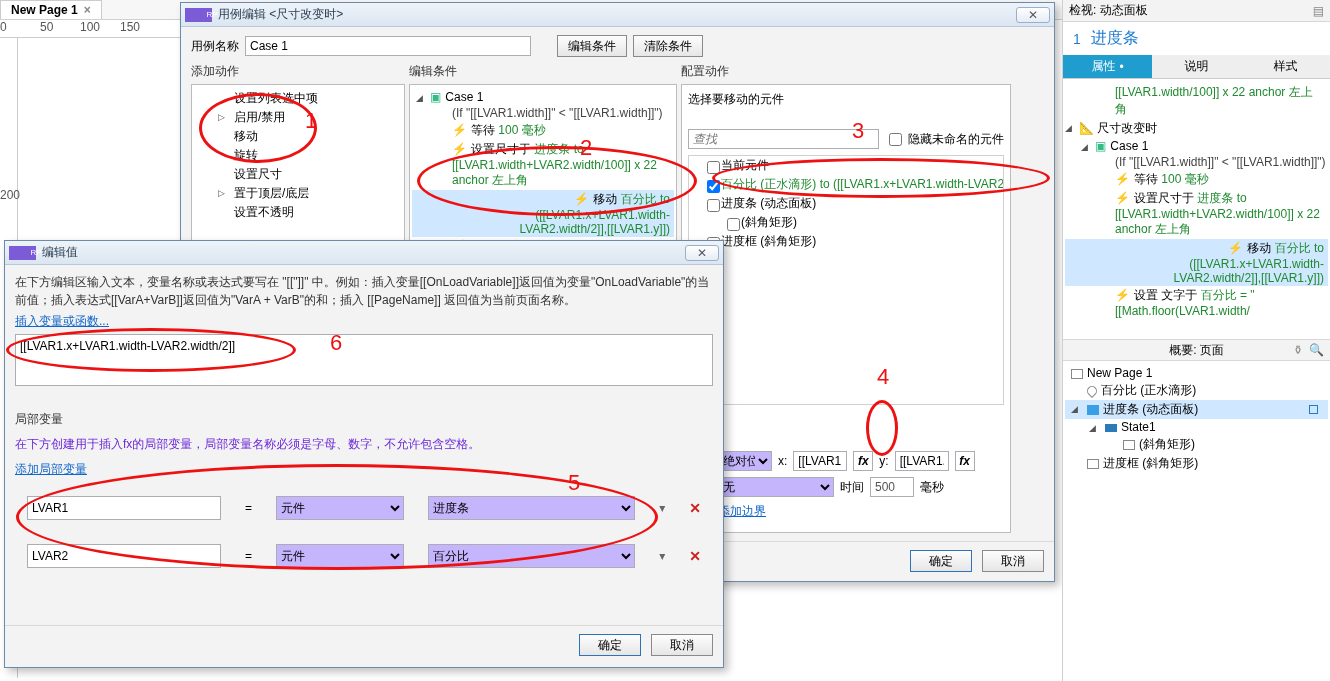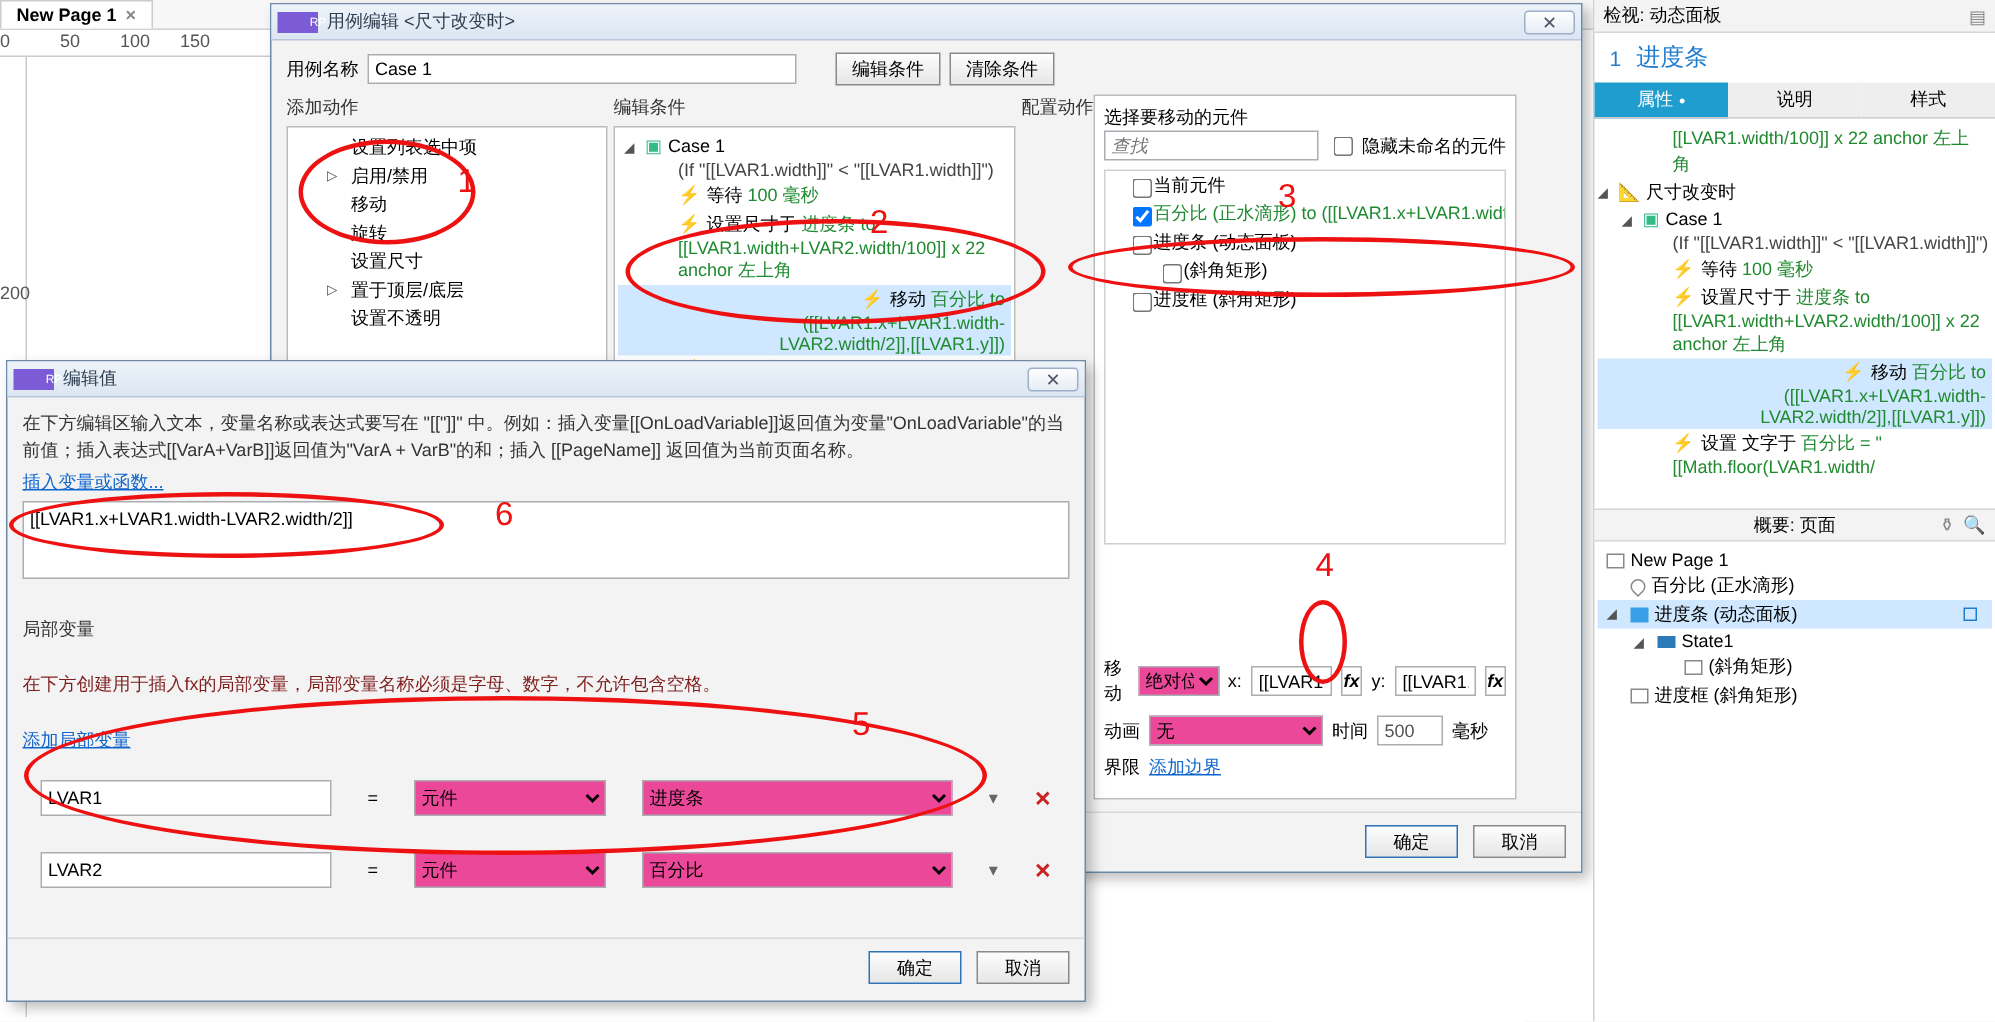--- a/index.html
+++ b/index.html
@@ -16,40 +16,40 @@
 
   
   .dlg { position:absolute; background:#f3f3f3; border:1px solid #6d8aa8; box-shadow:4px 4px 8px rgba(0,0,0,.25); }
   .dlg-title { height:24px; background:linear-gradient(#eef3f9,#dbe6f2); border-bottom:1px solid #b8c8da; display:flex; align-items:center; padding:0 4px; gap:6px; color:#2c3e50;}
   .dlg-title .rp { width:26px;height:14px;background:#7b5cd6;color:#fff;font-size:8px;display:flex;align-items:center;justify-content:center;padding-left:27px;}
   .dlg-title .close { margin-left:auto; width:34px;height:16px;border:1px solid #9bb0c8;border-radius:3px;background:linear-gradient(#fefefe,#e6edf5);display:flex;align-items:center;justify-content:center;color:#556;}
   .dlg-body { padding:8px 10px; }
 
   .row { display:flex; align-items:center; gap:6px; margin-bottom:6px;}
   input[type=text]{ height:20px; border:1px solid #abadb3; padding:0 4px; background:#fff;}
-  select{height:20px;border:1px solid #abadb3;background:#ec4899;}
+  select{height:20px;border:1px solid #abadb3;background:#c4b5fd;}
   .btn{height:22px;min-width:62px;border:1px solid #8a8a8a;background:linear-gradient(#fdfdfd,#e6e6e6);padding:0 10px;display:inline-flex;align-items:center;justify-content:center;cursor:pointer;}
   .btn.primary{border:1px solid #2f72b7;}
 
   .panel-col { display:flex; flex-direction:column; }
   .panel-head { color:#333; margin-bottom:4px; }
   .panel-box { border:1px solid #bcbcbc; background:#fff; flex:1; overflow:auto; padding:4px 2px;}
 
   .tree-item { padding:1px 4px 1px 18px; white-space:nowrap; position:relative; cursor:default;}
   .tree-item.sel { background:#cfe8ff;text-align:right;}
   .tree-item .tri{position:absolute;left:4px;top:4px;color:#555;font-size:9px;}
   .bolt{color:#9acd32;margin-right:4px;}
   .caseico{color:#3b8; margin-right:4px;}
   .greenlink{color:#1f8a2f;}
   .link{color:#1166cc;text-decoration:underline;cursor:pointer;}
 
   .three-cols{display:flex;gap:4px;}
   .col1{width:214px;height:360px;}
   .col2{width:268px;height:360px;}
-  .col3{width:330px;height:470px;display:flex;flex-direction:row;}
+  .col3{width:330px;height:470px;display:flex;flex-direction:column;}
 
   .search{width:100%;border:1px solid #abadb3;height:20px;padding:0 4px;font-style:italic;color:#888;}
   .chklist .tree-item{padding-left:32px;}
   .chklist input{position:absolute;left:14px;top:2px;}
 
   .move-opts{margin-top:auto;padding-top:10px;}
   .fxbtn{width:20px;height:20px;border:1px solid #abadb3;background:#fff;display:inline-flex;align-items:center;justify-content:center;font-style:italic;font-weight:bold;cursor:pointer;}
 
   .dlg-foot{padding:8px 10px;border-top:1px solid #d9d9d9;display:flex;justify-content:flex-end;gap:10px;}
 
@@ -149,21 +149,21 @@
           <div class="tree-item" style="padding-left:40px;white-space:normal"><span class="bolt">⚡</span><span>设置尺寸于 </span><span class="greenlink">进度条 to [[LVAR1.width+LVAR2.width/100]] x 22 anchor 左上角</span></div>
           <div class="tree-item sel" style="padding-left:40px;white-space:normal"><span class="bolt">⚡</span><span>移动 </span><span class="greenlink">百分比 to ([[LVAR1.x+LVAR1.width-LVAR2.width/2]],[[LVAR1.y]])</span></div>
           <div class="tree-item" style="padding-left:40px;white-space:normal"><span class="bolt">⚡</span><span>设置 文字于 </span><span class="greenlink">百分比 = "[[Math.floor</span></div>
         </div>
       </div>
 
       <div class="panel-col col3">
         <div class="panel-head">配置动作</div>
         <div class="panel-box" style="padding:6px;display:flex;flex-direction:column;">
           <div>选择要移动的元件</div>
-          <div class="row" style="margin-top:0">
+          <div class="row" style="margin-top:21px">
             <input class="search" type="text" style="flex: 1 1 0%;" placeholder="查找">
             <label style="display:flex;align-items:center;gap:3px">
                 <input type="checkbox" style="">
                 <span>隐藏未命名的元件</span>
               </label>
           </div>
           <div class="chklist" style="border:1px solid #d0d0d0;height:250px;overflow:hidden;">
             <div class="tree-item"><input type="checkbox" style=""><span>当前元件</span></div>
             <div class="tree-item"><input type="checkbox" checked="" style=""><span class="greenlink">百分比 (正水滴形) to ([[LVAR1.x+LVAR1.width-LVAR2.width</span></div>
             <div class="tree-item"><input type="checkbox" style=""><span>进度条 (动态面板)</span></div>
@@ -209,21 +209,21 @@
     <span class="rp">RP</span>
     <span>编辑值</span>
     <span class="close">✕</span>
   </div>
   <div class="dlg-body" style="height:360px;overflow:hidden;">
     <div style="color:#333;line-height:1.5">在下方编辑区输入文本，变量名称或表达式要写在 "[["]]" 中。例如：插入变量[[OnLoadVariable]]返回值为变量"OnLoadVariable"的当前值；插入表达式[[VarA+VarB]]返回值为"VarA + VarB"的和；插入 [[PageName]] 返回值为当前页面名称。</div>
     <div style="margin:4px 0"><span class="link">插入变量或函数...</span></div>
     <textarea rows="3" style="">[[LVAR1.x+LVAR1.width-LVAR2.width/2]]</textarea>
 
     <div style="margin-top:22px;color:#333">局部变量</div>
-    <div style="color:#7f1d1d;margin:20px 0">在下方创建用于插入fx的局部变量，局部变量名称必须是字母、数字，不允许包含空格。</div>
+    <div style="color:#6d28d9;margin:8px 0">在下方创建用于插入fx的局部变量，局部变量名称必须是字母、数字，不允许包含空格。</div>
     <div><span class="link">添加局部变量</span></div>
 
     <table class="lv-grid" style="margin-top:6px">
       <tbody>
           <tr>
         <td style="width:218px"><input type="text" value="LVAR1" style=""></td>
         <td class="lv-eq">=</td>
         <td style="width:152px"><select><option>元件</option></select></td>
         <td><select><option>进度条</option></select></td>
         <td class="lv-more">▾</td>

